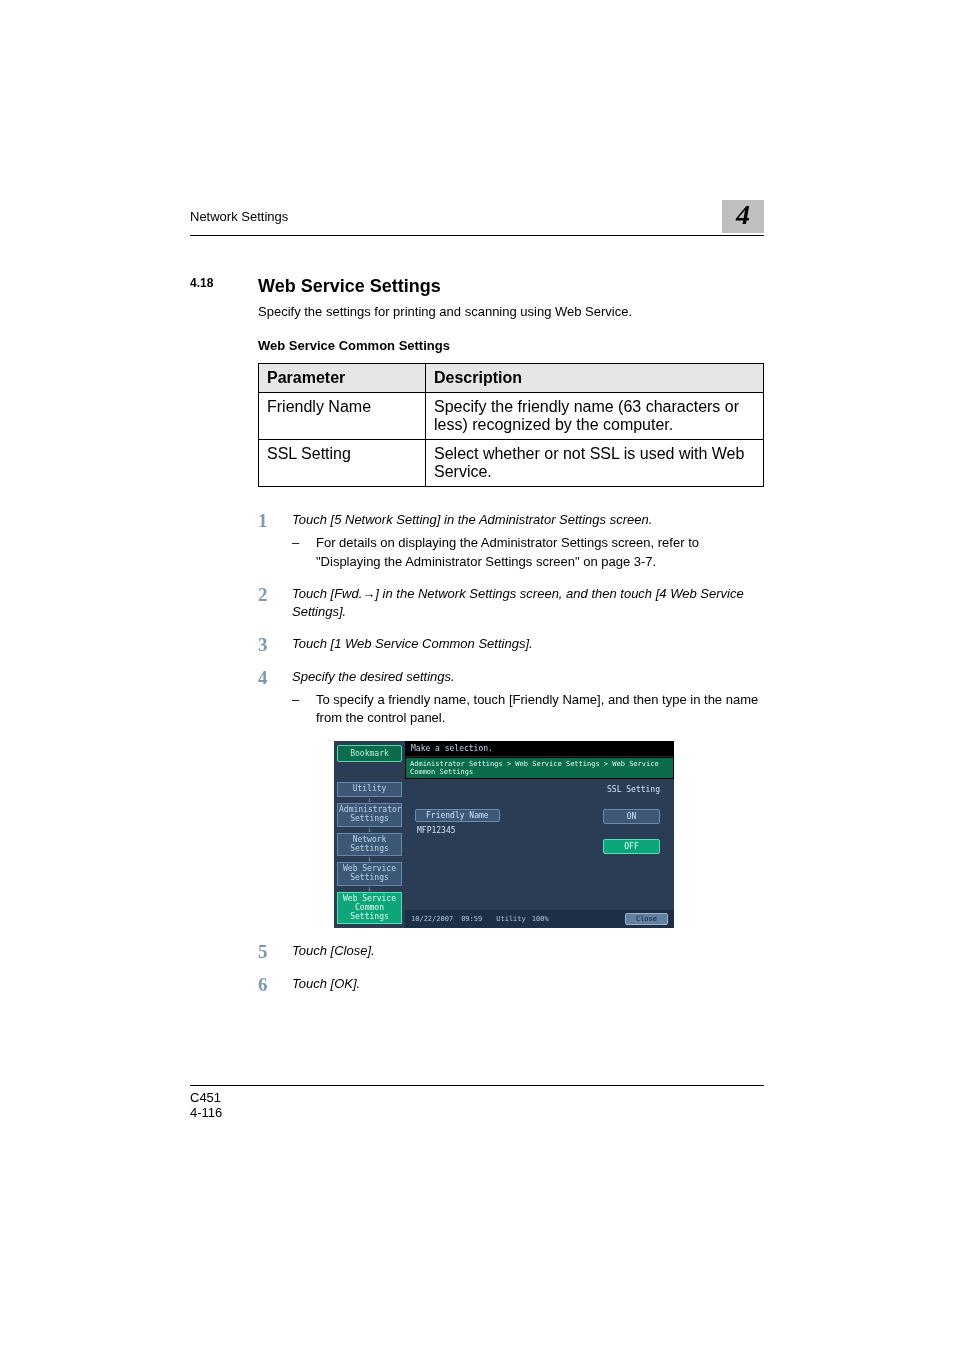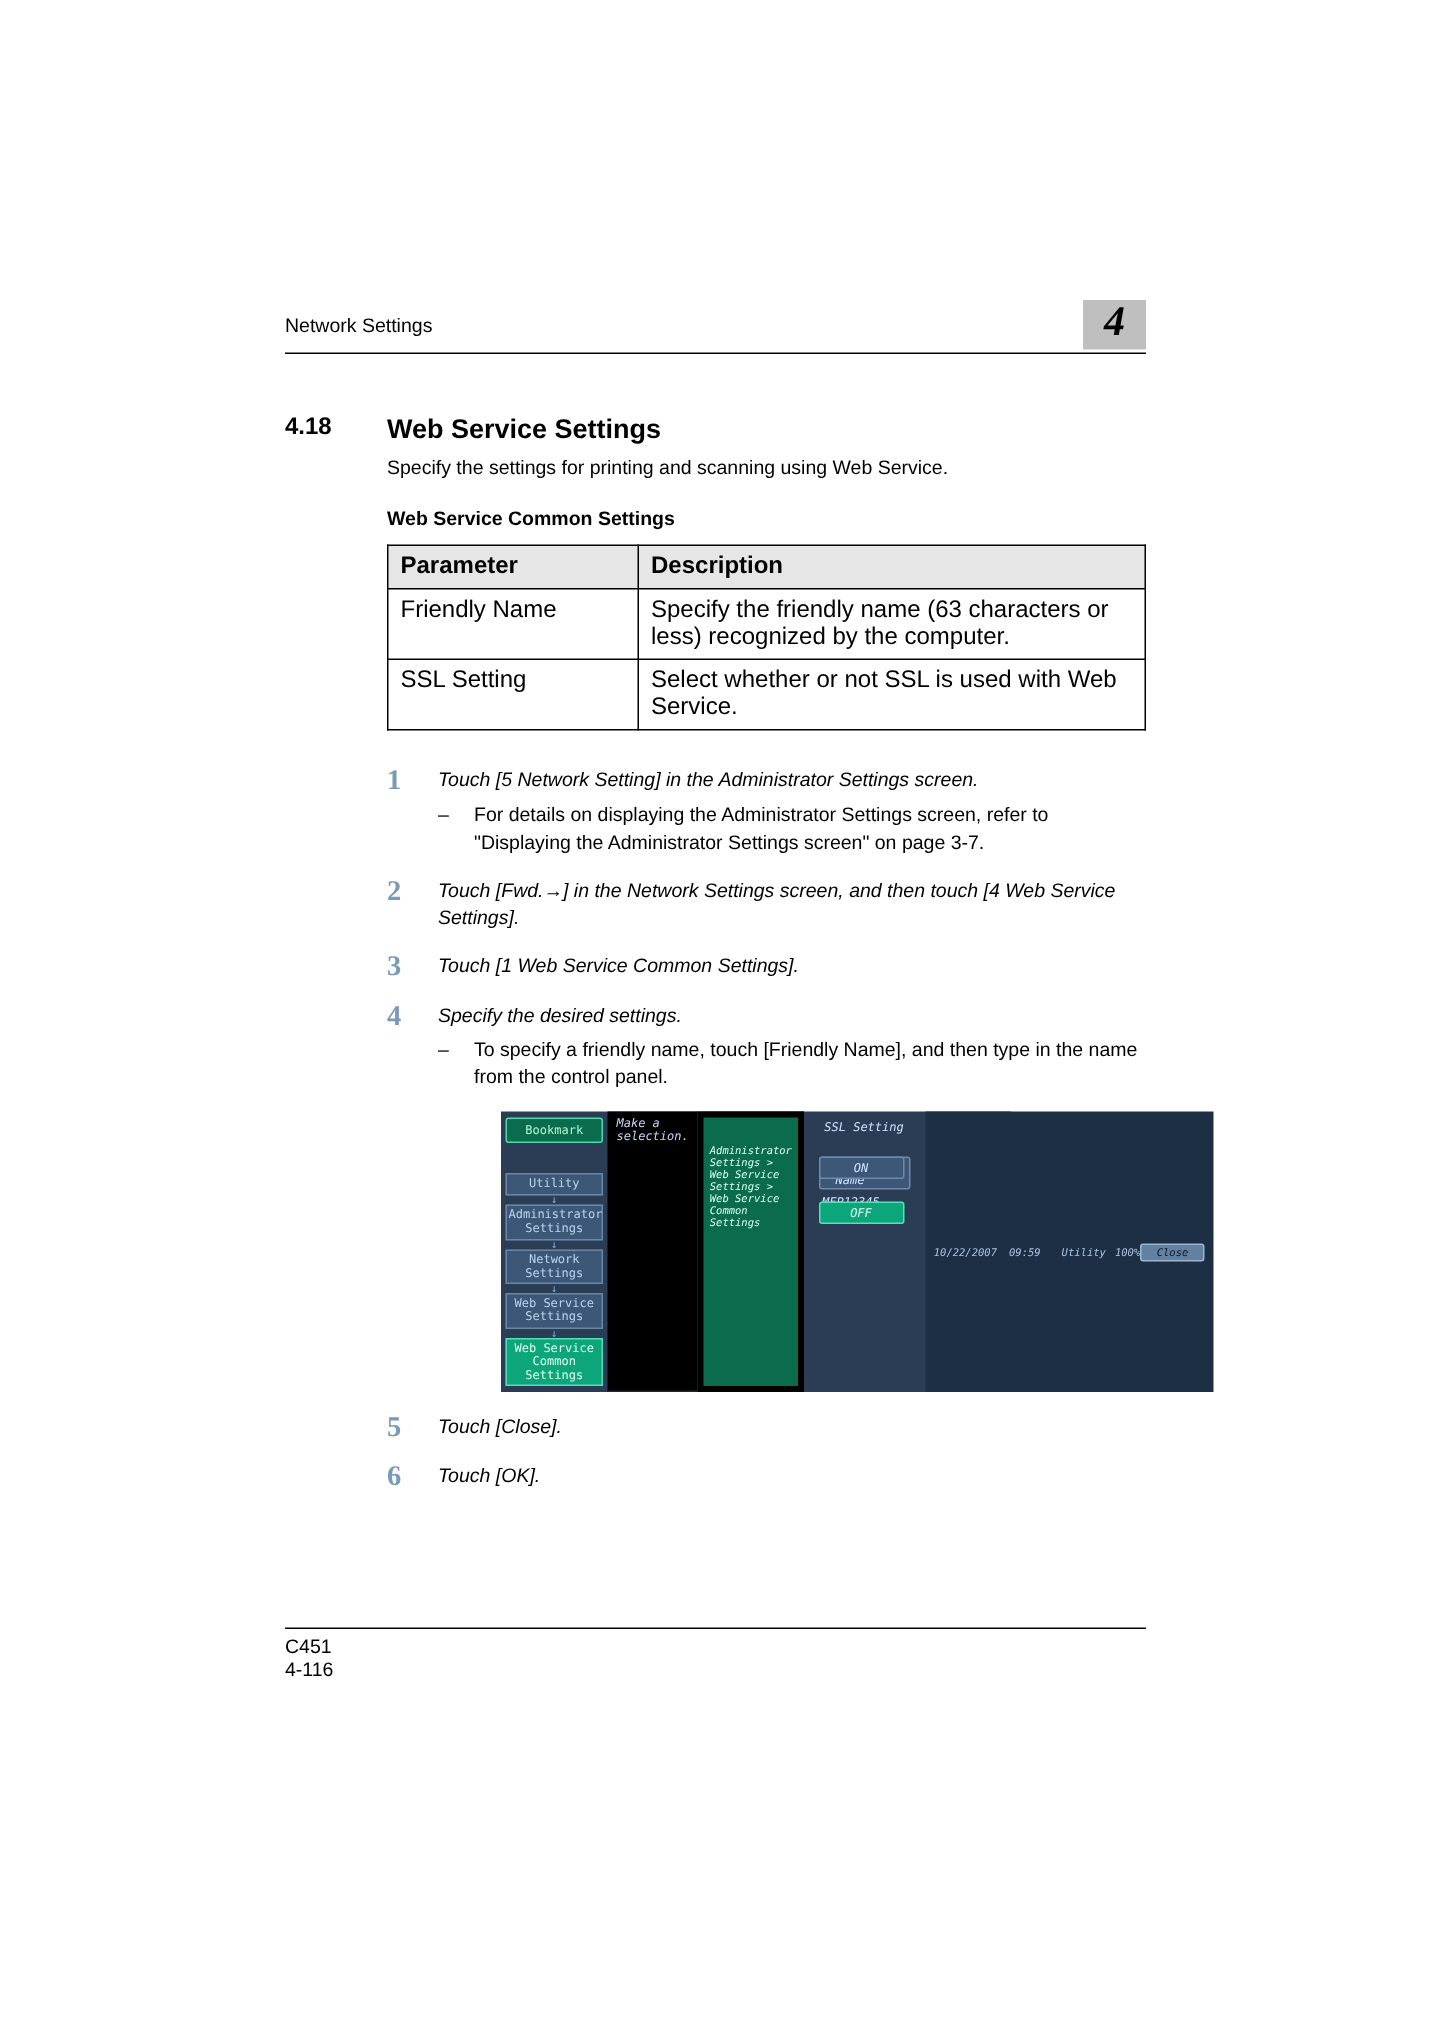--- a/index.html
+++ b/index.html
@@ -36,21 +36,21 @@
     padding: 0 14px 2px 14px;
     line-height: 1.1;
   }
   .sec-row {
     display: flex;
     margin-bottom: 6px;
   }
   .sec-num {
     width: 68px;
     font-weight: bold;
-    font-size: 16px;
+    font-size: 12px;
   }
   .sec-title {
     font-weight: bold;
     font-size: 18px;
   }
   .indent {
     margin-left: 68px;
   }
   .para {
     font-size: 13px;
@@ -155,34 +155,34 @@
     font-size: 7px;
   }
   .ts-active {
     background: #0da67a;
     border-color: #55e0b5;
     color: #dffff2;
   }
   .ts-right {
     flex: 1;
     display: flex;
-    font-style: italic;
+    flex-direction: column;
   }
   .ts-top {
     background: #000;
     color: #c0d8f4;
     padding: 3px 6px;
     font-size: 8px;
     border-bottom: 1px solid #1a2a3c;
   }
   .ts-crumb {
     background: #0b6b4d;
     color: #d7ffef;
-    border: 4px solid #000000;
-    padding: 18px 4px;
+    border: 1px solid #000000;
+    padding: 2px 4px;
     font-size: 7px;
   }
   .ts-body {
     flex: 1;
     padding: 8px 10px 6px 10px;
     position: relative;
     min-height: 110px;
   }
   .ts-ssl-label {
     position: absolute;

